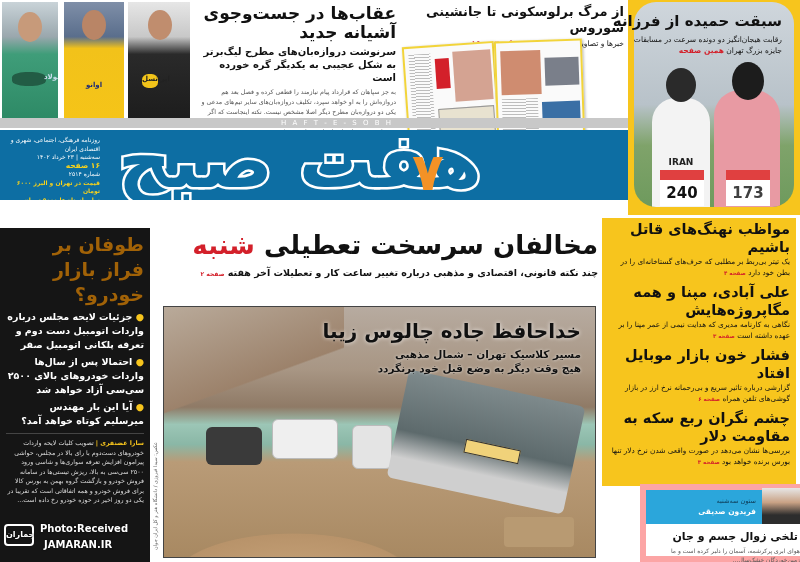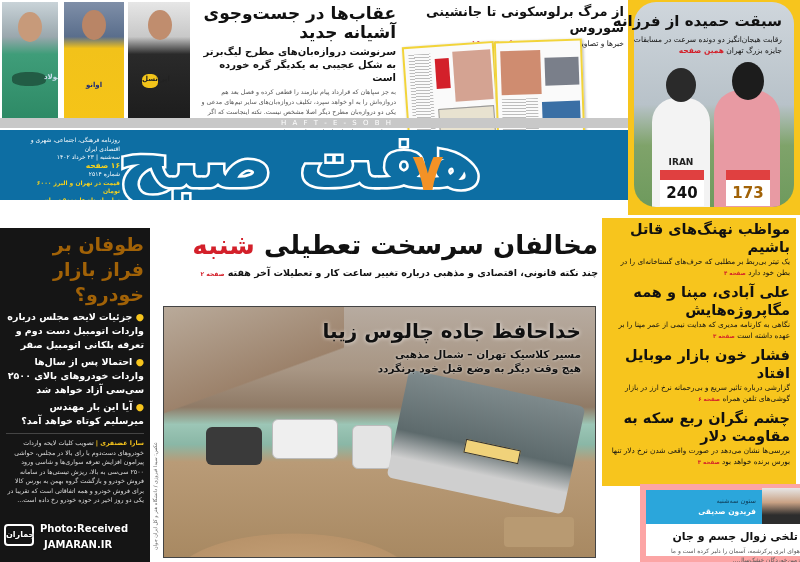--- a/index.html
+++ b/index.html
@@ -32,21 +32,21 @@
   .yellow-box { position: absolute; left: 628px; top: 0; width: 172px; height: 215px; background: #f7c51d; }
   .yellow-inner { position: absolute; left: 634px; top: 2px; width: 160px; height: 205px; background: linear-gradient(180deg,#cfd6dc 0%,#b8c2c9 50%,#7fa36a 70%,#6e9a5d 100%); overflow: hidden; border-radius: 22px; }
   .yb-title { position: absolute; right: 18px; top: 12px; font-weight: bold; font-size: 15px; color: #111; }
   .yb-sub { position: absolute; right: 18px; top: 34px; width: 150px; font-size: 7.5px; line-height: 11px; }
 
   
   .haft-strip { position: absolute; left: 0; top: 118px; width: 628px; height: 10px; background: #c8c8c8; display: flex; justify-content: space-around; align-items: center; font-size: 7px; color: #fff; letter-spacing: 2px; padding-left: 46px; }
   .masthead { position: absolute; left: 0; top: 130px; width: 628px; height: 70px; background: #0d6ea3; overflow: hidden; }
   .logo-text { position: absolute; left: 118px; top: -14px; font-size: 74px; font-weight: bold; color: #0d6ea3; -webkit-text-stroke: 5px #ffffff; paint-order: stroke fill; letter-spacing: -4px; line-height: 90px; }
   .logo-seven { position: absolute; left: 412px; top: 14px; font-size: 52px; font-weight: bold; color: #f39226; line-height: 56px; }
-  .mast-info { position: absolute; left: 20px; top: 6px; width: 100px; color: #fff; font-size: 6px; line-height: 8.5px; }
+  .mast-info { position: absolute; left: 0; top: 6px; width: 100px; color: #fff; font-size: 6px; line-height: 8.5px; }
   .mast-info .yl { color: #f7d21c; font-weight: bold; font-size: 7.5px; }
 
   
   .main-hl { position: absolute; left: 160px; top: 228px; width: 438px; font-weight: bold; font-size: 26px; line-height: 34px; white-space: nowrap; }
   .main-hl .red { color: #d3202a; }
   .main-sub { position: absolute; left: 160px; top: 266px; width: 438px; font-size: 9.5px; line-height: 14px; font-weight: bold; white-space: nowrap; }
 
   
   .left-col { position: absolute; left: 0; top: 228px; width: 150px; height: 334px; background: #151515; color: #fff; padding: 4px 6px; }
   .left-col .hl { font-weight: bold; font-size: 19px; line-height: 25px; color: #a16207; }
@@ -128,21 +128,21 @@
 </div>
 
 <div class="yellow-box"></div>
 <div class="yellow-inner">
   <div class="abs" style="left:18px;top:96px;width:58px;height:112px;background:#f3f3f3;border-radius:24px 24px 0 0;"></div>
   <div class="abs" style="left:80px;top:88px;width:66px;height:120px;background:#e89aa3;border-radius:26px 26px 0 0;"></div>
   <div class="head" style="left:32px;top:66px;width:30px;height:34px;background:#2a2a2a;"></div>
   <div class="head" style="left:98px;top:60px;width:32px;height:38px;background:#1c1c1c;"></div>
   <div class="abs" style="left:28px;top:155px;width:38px;height:10px;font-size:9px;font-weight:bold;color:#222;text-align:center;">IRAN</div>
   <div class="abs" style="left:26px;top:168px;width:44px;height:36px;background:#fff;border-top:10px solid #e04040;font-size:15px;font-weight:bold;text-align:center;line-height:26px;color:#111;">240</div>
-  <div class="abs" style="left:92px;top:168px;width:44px;height:36px;background:#fff;border-top:10px solid #e04040;font-size:15px;font-weight:bold;text-align:center;line-height:26px;color:#a16207;">173</div>
+  <div class="abs" style="left:92px;top:168px;width:44px;height:36px;background:#fff;border-top:10px solid #e04040;font-size:15px;font-weight:bold;text-align:center;line-height:26px;color:#404040;">173</div>
 </div>
 <div class="yb-title rtl">سبقت حمیده از فرزانه</div>
 <div class="yb-sub rtl">
   <span>رقابت هیجان‌انگیز دو دونده سرعت در مسابقات جایزه بزرگ تهران</span>
   <span class="pg-ref">همین صفحه</span>
 </div>
 
 <div class="haft-strip">H A F T - E - S O B H</div>
 <div class="masthead">
   <div class="logo-text">هفت صبح</div>

